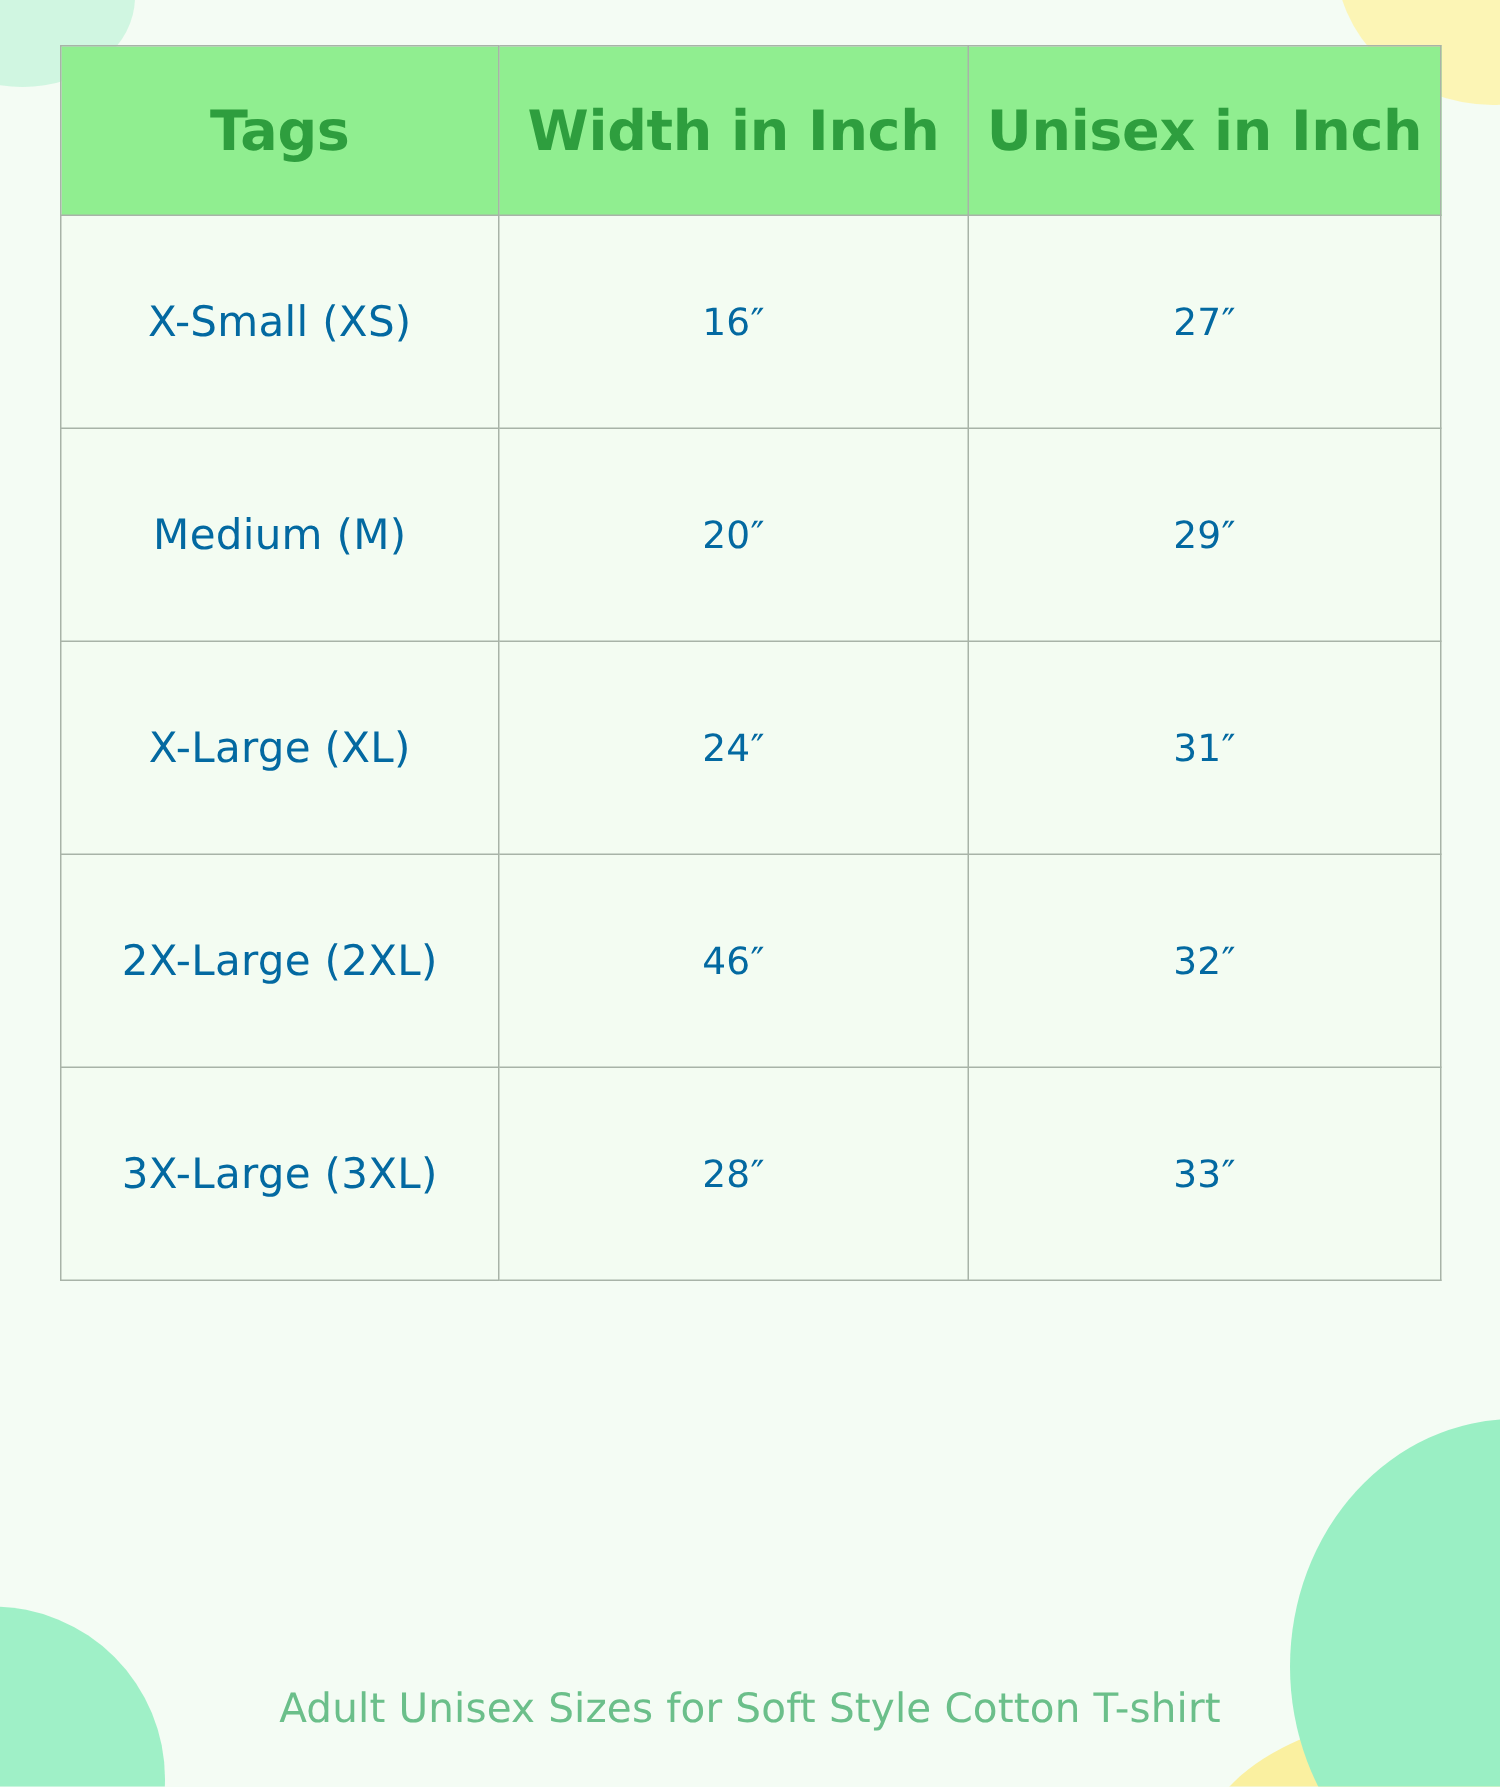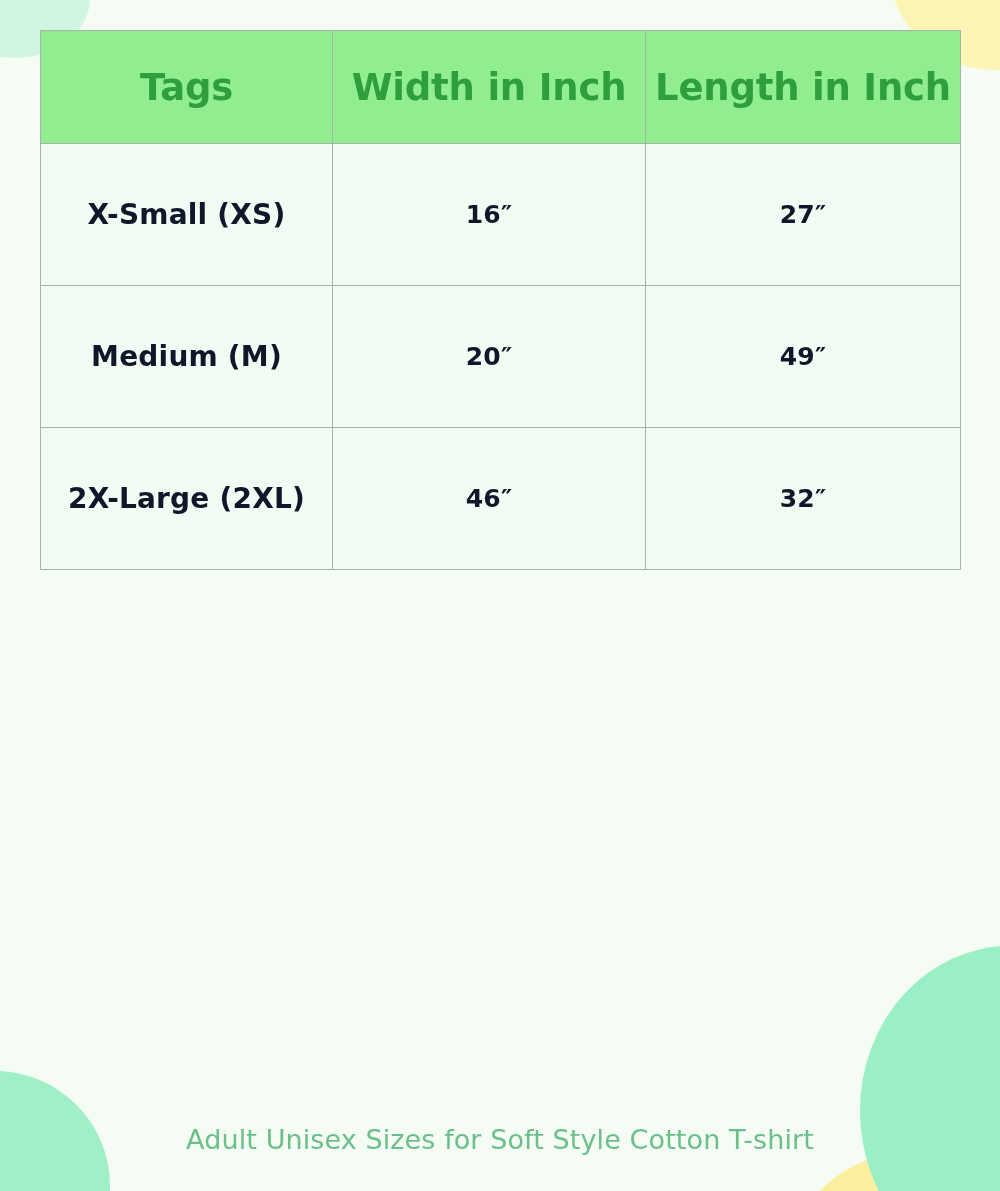--- a/index.html
+++ b/index.html
@@ -79,23 +79,23 @@
     color: #2e9e3e;
     font-weight: bold;
     font-size: 37px;
     height: 110px;
     letter-spacing: -0.2px;
   }
 
   tbody td {
     background: #f3fcf2;
     height: 139px;
-    color: #0f172a;
+    color: #0369a1;
     font-size: 28px;
-    font-weight: bold;
+    font-weight: normal;
     letter-spacing: 0.2px;
   }
   tbody td.num {
     font-size: 25px;
   }
 
   
   .caption {
     position: absolute;
     left: 0;
@@ -120,36 +120,46 @@
   <table class="size-table">
     <colgroup>
       <col class="c-tag">
         <col class="c-width">
         <col class="c-length">
     </colgroup>
     <thead>
       <tr>
         <th>Tags</th>
         <th>Width in Inch</th>
-        <th>Length in Inch</th>
+        <th>Unisex in Inch</th>
       </tr>
     </thead>
     <tbody>
       <tr>
         <td>X-Small (XS)</td>
         <td class="num">16″</td>
         <td class="num">27″</td>
       </tr>
       <tr>
         <td>Medium (M)</td>
         <td class="num">20″</td>
-        <td class="num">49″</td>
+        <td class="num">29″</td>
+      </tr>
+      <tr>
+        <td>X-Large (XL)</td>
+        <td class="num">24″</td>
+        <td class="num">31″</td>
       </tr>
       <tr>
         <td>2X-Large (2XL)</td>
         <td class="num">46″</td>
         <td class="num">32″</td>
+      </tr>
+      <tr>
+        <td>3X-Large (3XL)</td>
+        <td class="num">28″</td>
+        <td class="num">33″</td>
       </tr>
     </tbody>
   </table>
 </div>
 
 <div class="caption">Adult Unisex Sizes for Soft Style Cotton T-shirt</div>
 
 </body></html>

